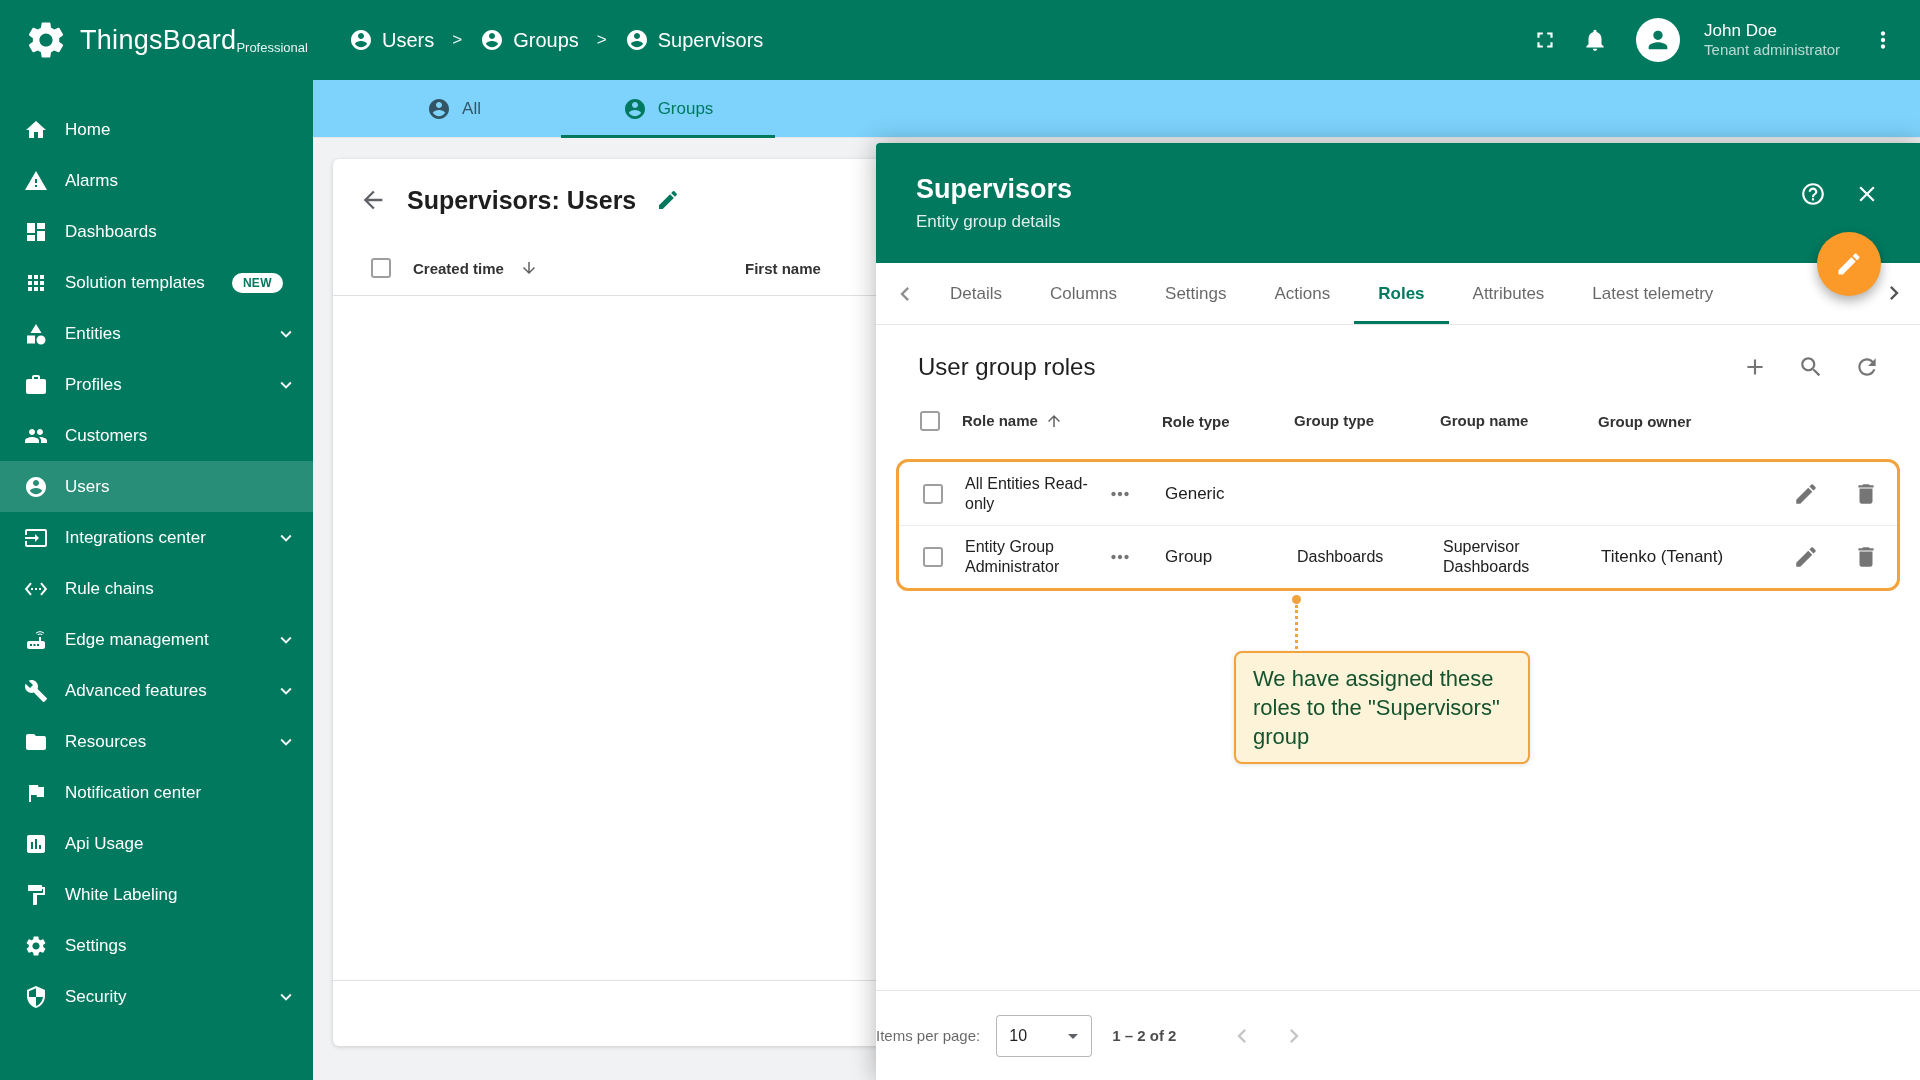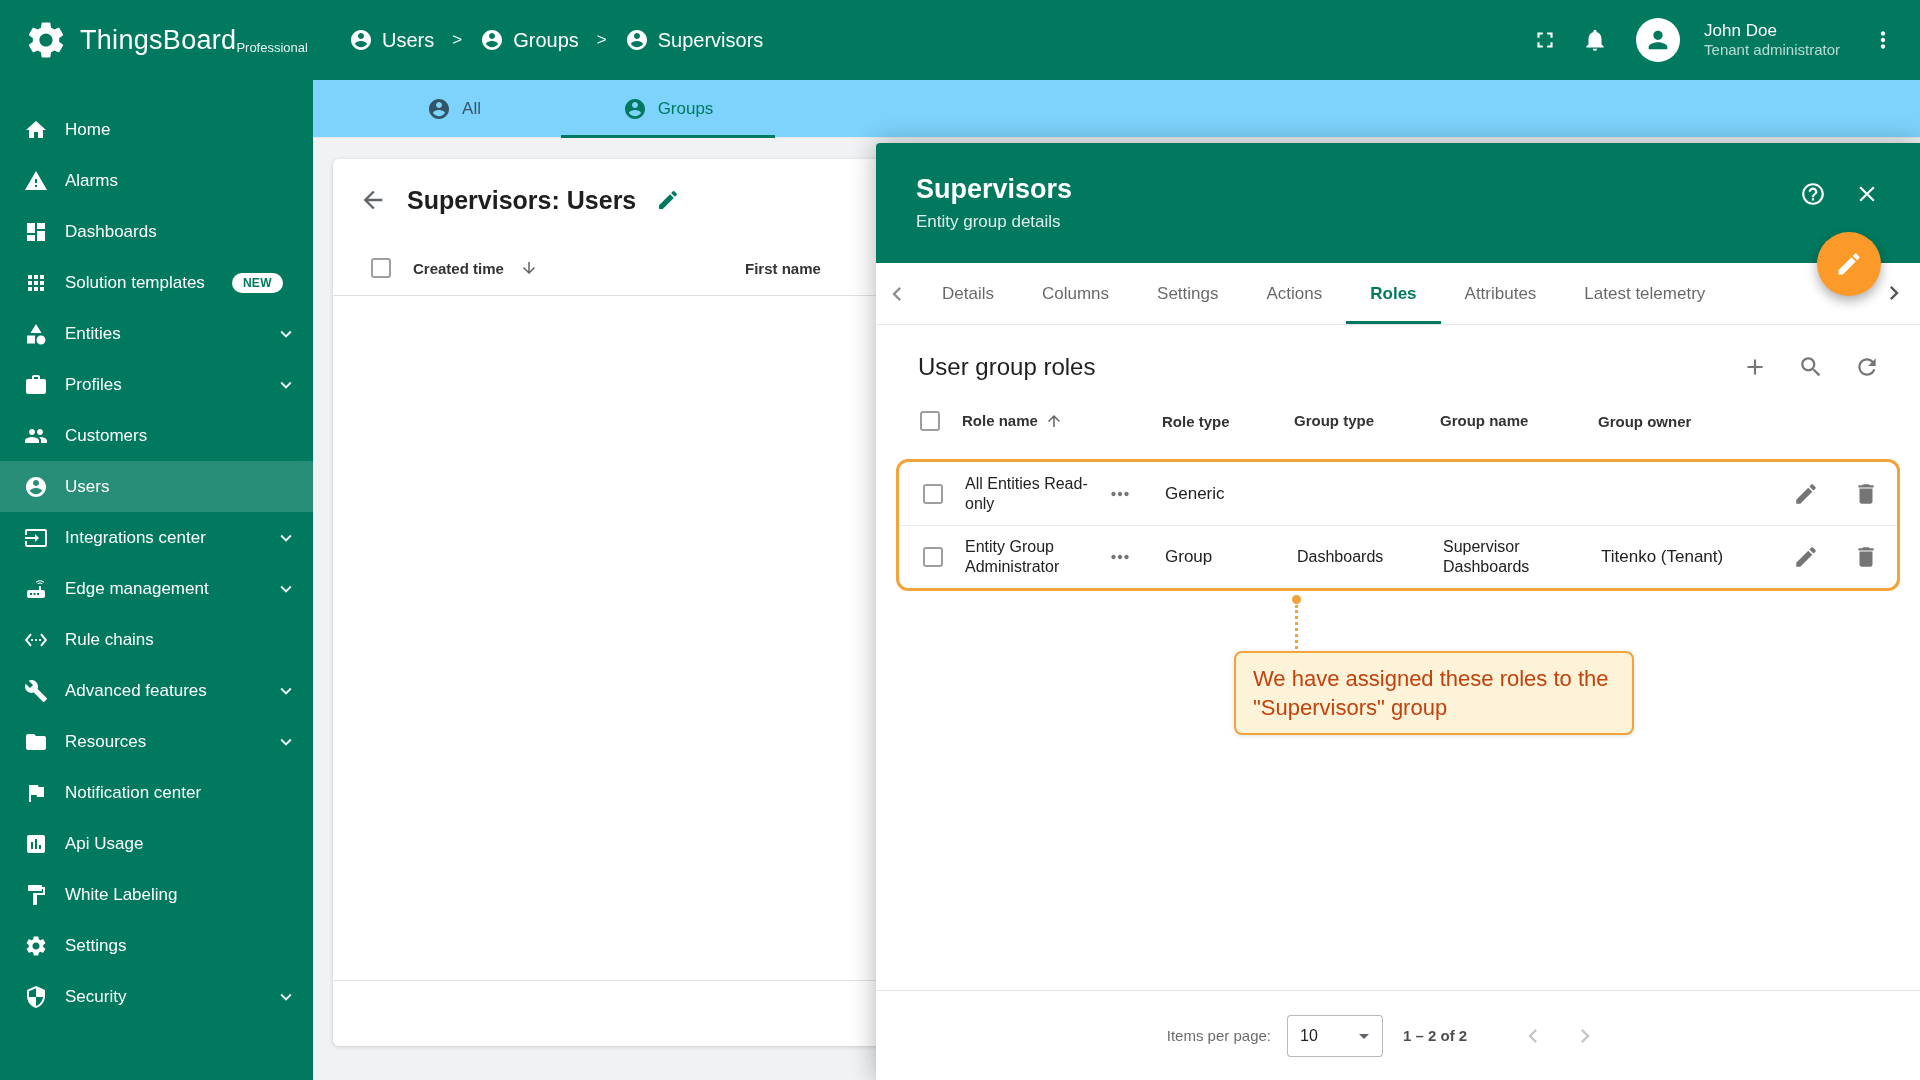--- a/index.html
+++ b/index.html
@@ -73,21 +73,21 @@
   .card-foot{height:66px;border-top:1px solid #e0e0e0;}
 
   
   .drawer{position:absolute;left:876px;top:143px;right:0;bottom:0;background:#fff;z-index:10;box-shadow:0 0 26px rgba(0,0,0,.30);border-top-left-radius:4px;display:flex;flex-direction:column;}
   .drawer-head{height:120px;flex:none;background:var(--green);color:#fff;display:flex;align-items:center;justify-content:space-between;padding:0 40px;border-top-left-radius:4px;}
   .dh-title{font-size:27px;font-weight:700;}
   .dh-sub{font-size:17px;color:rgba(255,255,255,.88);margin-top:7px;}
   .dh-actions{display:flex;align-items:center;gap:28px;margin-top:-18px;}
   .fab{position:absolute;left:941px;top:89px;width:64px;height:64px;border-radius:50%;background:var(--fab);border:none;color:#fff;display:flex;align-items:center;justify-content:center;cursor:pointer;box-shadow:0 5px 12px rgba(0,0,0,.32);z-index:12;}
 
-  .drawer-tabs{height:62px;flex:none;display:flex;align-items:stretch;border-bottom:1px solid #e6e6e6;position:relative;overflow:hidden;}
+  .drawer-tabs{height:62px;flex:none;display:flex;align-items:stretch;border-bottom:1px solid #e6e6e6;position:relative;overflow:hidden;padding-left:8px;}
   .dt-chev{width:42px;display:flex;align-items:center;justify-content:center;color:#8f8f8f;background:none;border:none;cursor:pointer;flex:none;}
   .dtab{padding:0 24px;display:flex;align-items:center;font-size:17px;color:var(--txt-soft);position:relative;white-space:nowrap;cursor:pointer;flex:none;}
   .dtab.active{color:var(--green);font-weight:700;}
   .dtab.active::after{content:"";position:absolute;left:0;right:0;bottom:0;height:3px;background:var(--green);}
   .dt-chev-right{position:absolute;right:0;top:0;bottom:1px;width:52px;border:none;background:linear-gradient(to right,rgba(255,255,255,0),#ffffff 45%);display:flex;align-items:center;justify-content:center;color:#555;cursor:pointer;}
 
   .drawer-body{flex:1;display:flex;flex-direction:column;padding:0 28px;min-height:0;}
   .roles-toolbar{margin-top:28px;display:flex;align-items:center;justify-content:space-between;padding:0 12px 0 14px;}
   .roles-title{font-size:24px;font-weight:400;margin:0;color:#1f1f1f;}
   .rt-actions{display:flex;align-items:center;gap:30px;}
@@ -105,23 +105,23 @@
   .c-gowner{width:190px;}
   .c-actions{margin-left:auto;display:flex;gap:34px;padding-right:18px;}
   .highlight{border:3px solid var(--accent);border-radius:12px;margin:14px -8px 0;background:#fff;}
   .highlight .r-row{height:63px;padding-left:8px;}
   .highlight .r-row + .r-row{border-top:1px solid #ececec;}
   .two-line{font-size:16px;}
 
   .connector{position:relative;height:60px;flex:none;}
   .connector .dot{position:absolute;left:388px;top:4px;width:9px;height:9px;border-radius:50%;background:var(--accent);}
   .connector .line{position:absolute;left:391px;top:14px;height:44px;border-left:3px dotted var(--accent);}
-  .callout{margin-left:330px;width:400px;padding:11px 17px;background:var(--callout-bg);border:2px solid var(--accent);border-radius:8px;font-size:22px;line-height:1.32;color:#c2410c;box-shadow:0 1px 5px rgba(0,0,0,.12);}
-
-  .paginator{margin:auto -28px 0;border-top:1px solid #e4e4e4;height:90px;flex:none;display:flex;align-items:center;justify-content:center;color:var(--txt-soft);font-size:15px;padding-right:30px;}
+  .callout{margin-left:330px;width:296px;padding:11px 17px;background:var(--callout-bg);border:2px solid var(--accent);border-radius:8px;font-size:22px;line-height:1.32;color:#14532d;box-shadow:0 1px 5px rgba(0,0,0,.12);}
+
+  .paginator{margin:auto -28px 0;border-top:1px solid #e4e4e4;height:90px;flex:none;display:flex;align-items:center;justify-content:flex-start;color:var(--txt-soft);font-size:15px;padding-right:30px;}
   .pp-select{margin-left:16px;width:96px;height:42px;border:1px solid rgba(0,0,0,.28);border-radius:4px;display:flex;align-items:center;justify-content:space-between;padding:0 6px 0 12px;color:#1f1f1f;font-size:16px;cursor:pointer;background:#fff;}
   .pp-select .ic{color:#5f6368;}
   .pp-range{margin-left:20px;color:rgba(0,0,0,.70);font-weight:bold;}
   .pp-nav{margin-left:52px;display:flex;gap:24px;}
   .pp-nav .icon-btn{color:#c6c6c6;}
 </style>
 </head>
 <body>
 
 <div class="app">
@@ -223,37 +223,37 @@
         <span>Integrations center</span>
         <span class="ic s22 mi-chevron">
             <svg viewBox="0 0 24 24">
               <path d="M7.41 8.59L12 13.17l4.59-4.58L18 10l-6 6-6-6 1.41-1.41z" fill="currentColor"></path>
             </svg>
           </span>
       </div>
       <div class="menu-item">
         <span class="ic s24">
             <svg viewBox="0 0 24 24">
+              <path d="M7.77 6.76L6.23 5.48.82 12l5.41 6.52 1.54-1.28L3.42 12l4.35-5.24zM7 13h2v-2H7v2zm10-2h-2v2h2v-2zm-6 2h2v-2h-2v2zm6.77-7.52l-1.54 1.28L20.58 12l-4.35 5.24 1.54 1.28L23.18 12l-5.41-6.52z" fill="currentColor"></path>
+            </svg>
+          </span>
+        <span>Rule chains</span>
+      </div>
+      <div class="menu-item">
+        <span class="ic s24">
+            <svg viewBox="0 0 24 24">
               <path d="M20.2 4.9C19.1 3.8 17.6 3.2 16 3.2s-3.1.6-4.2 1.7l.8.8c.9-.9 2.1-1.4 3.4-1.4s2.5.5 3.4 1.4l.8-.8zm-1.6 1.6C17.9 5.8 17 5.4 16 5.4s-1.9.4-2.6 1.1l.8.8c.5-.5 1.1-.7 1.8-.7s1.3.2 1.8.7l.8-.8zM19 13h-2V9h-2v4H5c-1.1 0-2 .9-2 2v4c0 1.1.9 2 2 2h14c1.1 0 2-.9 2-2v-4c0-1.1-.9-2-2-2zM8 18H6v-2h2v2zm3.5 0h-2v-2h2v2zm3.5 0h-2v-2h2v2z" fill="currentColor"></path>
             </svg>
           </span>
         <span>Edge management</span>
         <span class="ic s22 mi-chevron">
             <svg viewBox="0 0 24 24">
               <path d="M7.41 8.59L12 13.17l4.59-4.58L18 10l-6 6-6-6 1.41-1.41z" fill="currentColor"></path>
             </svg>
           </span>
-      </div>
-      <div class="menu-item">
-        <span class="ic s24">
-            <svg viewBox="0 0 24 24">
-              <path d="M7.77 6.76L6.23 5.48.82 12l5.41 6.52 1.54-1.28L3.42 12l4.35-5.24zM7 13h2v-2H7v2zm10-2h-2v2h2v-2zm-6 2h2v-2h-2v2zm6.77-7.52l-1.54 1.28L20.58 12l-4.35 5.24 1.54 1.28L23.18 12l-5.41-6.52z" fill="currentColor"></path>
-            </svg>
-          </span>
-        <span>Rule chains</span>
       </div>
       <div class="menu-item">
         <span class="ic s24">
             <svg viewBox="0 0 24 24">
               <path d="M22.7 19l-9.1-9.1c.9-2.3.4-5-1.5-6.9-2-2-5-2.4-7.4-1.3L9 6 6 9 1.6 4.7C.4 7.1.9 10.1 2.9 12.1c1.9 1.9 4.6 2.4 6.9 1.5l9.1 9.1c.4.4 1 .4 1.4 0l2.3-2.3c.5-.4.5-1.1.1-1.4z" fill="currentColor"></path>
             </svg>
           </span>
         <span>Advanced features</span>
         <span class="ic s22 mi-chevron">
             <svg viewBox="0 0 24 24">

